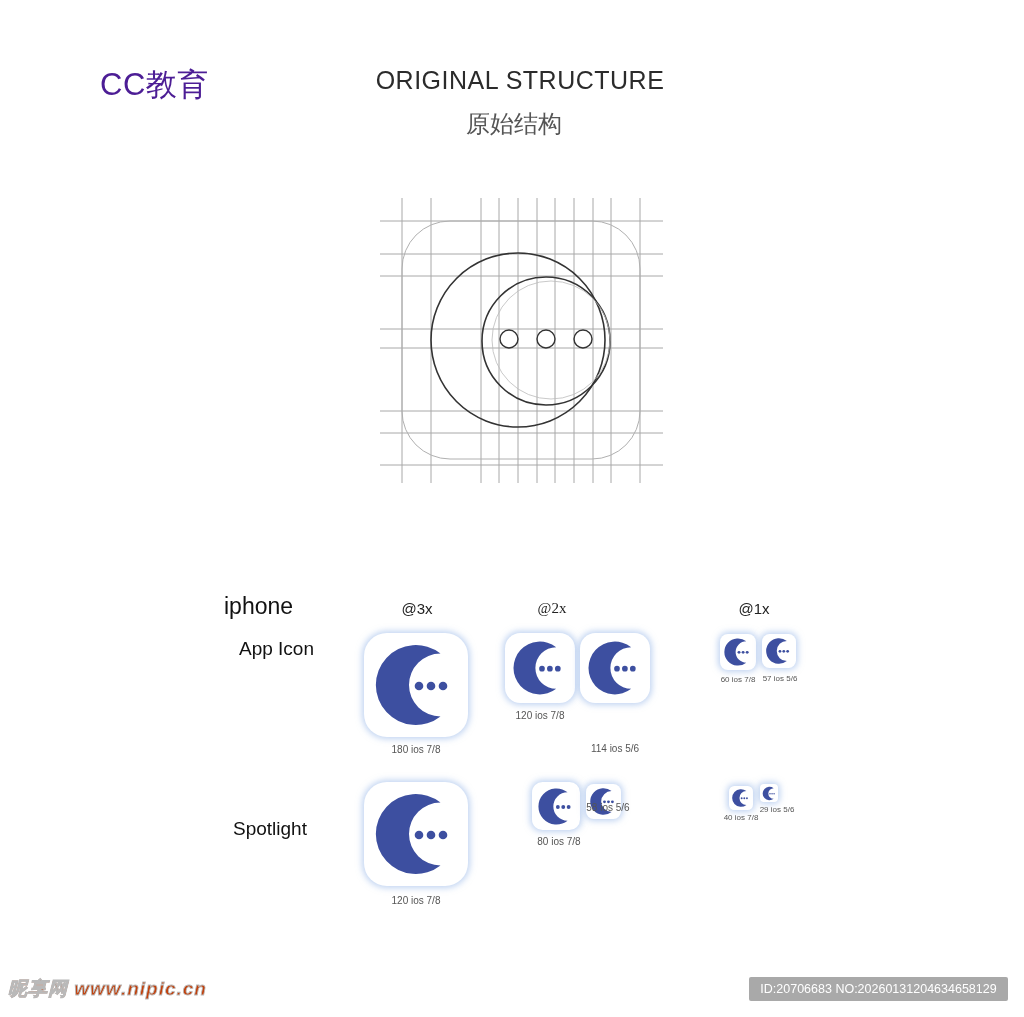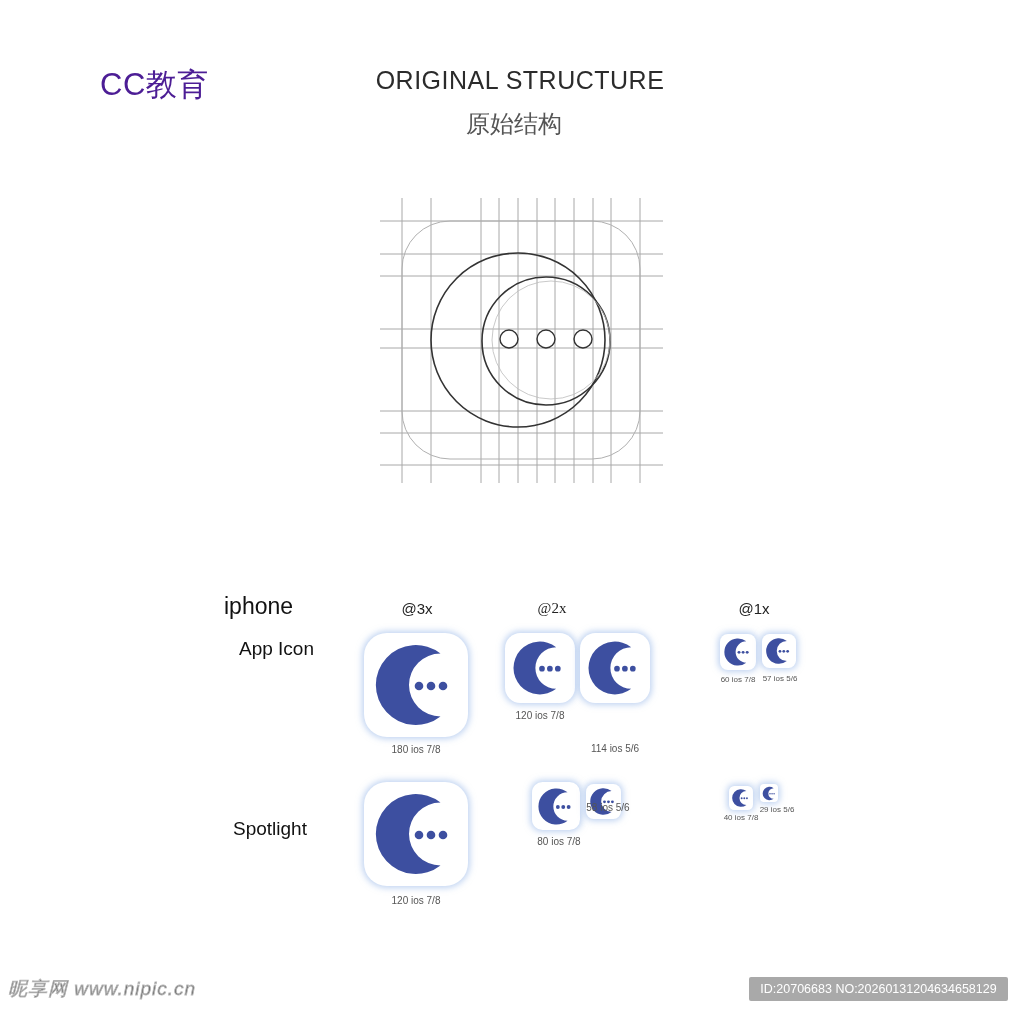--- a/index.html
+++ b/index.html
@@ -9,21 +9,21 @@
   .title-en{left:0;width:1040px;top:66px;text-align:center;font-size:25px;color:#2b2b2b;letter-spacing:0.5px;}
   .title-zh{left:0;width:1028px;top:108px;text-align:center;font-size:24px;color:#555555;}
   .grid-svg{left:0;top:0;}
   .section-label{font-size:23px;color:#111;}
   .row-label{font-size:19px;color:#111;}
   .scale-label{font-size:15px;color:#222;text-align:center;}
   .icon{position:absolute;background:#ffffff;border-radius:22%;box-shadow:0 0 6px 2px rgba(140,175,230,0.55);display:flex;align-items:center;justify-content:center;}
   .icon svg{display:block;}
   .caption{position:absolute;font-size:10px;color:#555;white-space:nowrap;text-align:center;}
   .caption.sm{font-size:8px;}
-  .watermark{left:8px;top:976px;font-size:19px;color:#737373;font-weight:normal;font-style:italic;
+  .watermark{left:8px;top:976px;font-size:19px;color:#c2410c;font-weight:bold;font-style:italic;
     -webkit-text-stroke:0.8px #b9b9b9;letter-spacing:1px;}
   .idbar{left:749px;top:977px;width:259px;height:24px;background:#a9a9a9;border-radius:2px;color:#fff;font-size:12.5px;line-height:24px;text-align:center;}
 </style>
 </head>
 <body>
 
 <div class="abs brand">CC教育</div>
 <div class="abs title-en">ORIGINAL STRUCTURE</div>
 <div class="abs title-zh">原始结构</div>
 

